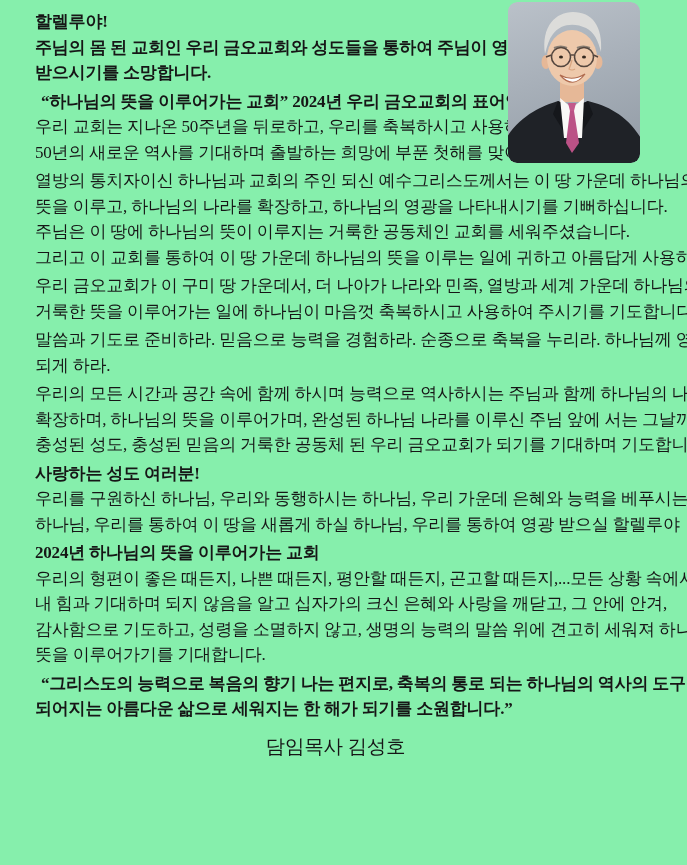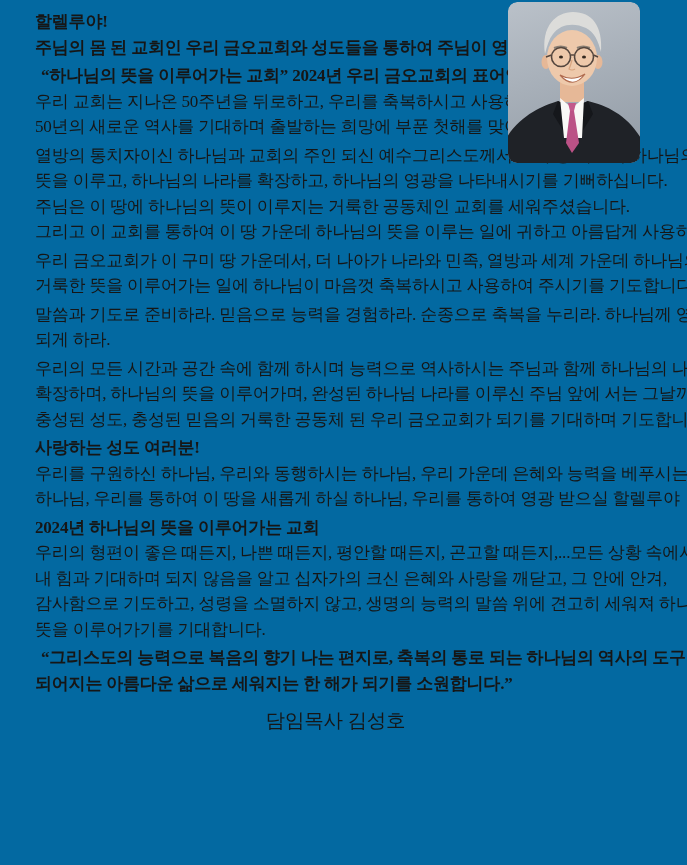--- a/index.html
+++ b/index.html
@@ -1,19 +1,19 @@
 <!DOCTYPE html>
 <html><head>
 <meta charset="utf-8">
 <style>
   html,body{margin:0;padding:0;background:#ffffff;}
   .page{
     position:relative;
     width:687px;height:865px;
-    background:#0369a1;
+    background:#86efac;
     overflow:hidden;
     font-family:"Liberation Serif","DejaVu Serif",serif;
     color:#161616;
     box-sizing:border-box;
     padding:9px 34px 0 35px;
   }
   .sec{margin:0 0 3px 0;}
   .ln{
     font-size:17px;
     line-height:25.5px;
@@ -77,20 +77,21 @@
         <ellipse cx="76" cy="55" rx="2" ry="1.6" fill="#33281f"></ellipse>
         <path d="M64,58 C63,62 62,65 61,67 Q64,69 67,67" stroke="#d8a47f" stroke-width="1.2" fill="none"></path>
         <path d="M52,73 Q64,80 77,72 Q65,88 52,73 Z" fill="#ffffff" stroke="#b06b4e" stroke-width="1.2"></path>
       </g>
     </svg>
   </div>
 
   <div class="sec narrow">
     <div class="ln b">할렐루야!</div>
     <div class="ln b">주님의 몸 된 교회인 우리 금오교회와 성도들을 통하여 주님이 영광</div>
+    <div class="ln b">받으시기를 소망합니다.</div>
   </div>
 
   <div class="sec narrow">
     <div class="ln b ind">“하나님의 뜻을 이루어가는 교회” 2024년 우리 금오교회의 표어입니다.</div>
     <div class="ln">우리 교회는 지나온 50주년을 뒤로하고, 우리를 축복하시고 사용하실</div>
     <div class="ln">50년의 새로운 역사를 기대하며 출발하는 희망에 부푼 첫해를 맞이</div>
   </div>
 
   <div class="sec">
     <div class="ln">열방의 통치자이신 하나님과 교회의 주인 되신 예수그리스도께서는 이 땅 가운데 하나님의</div>

